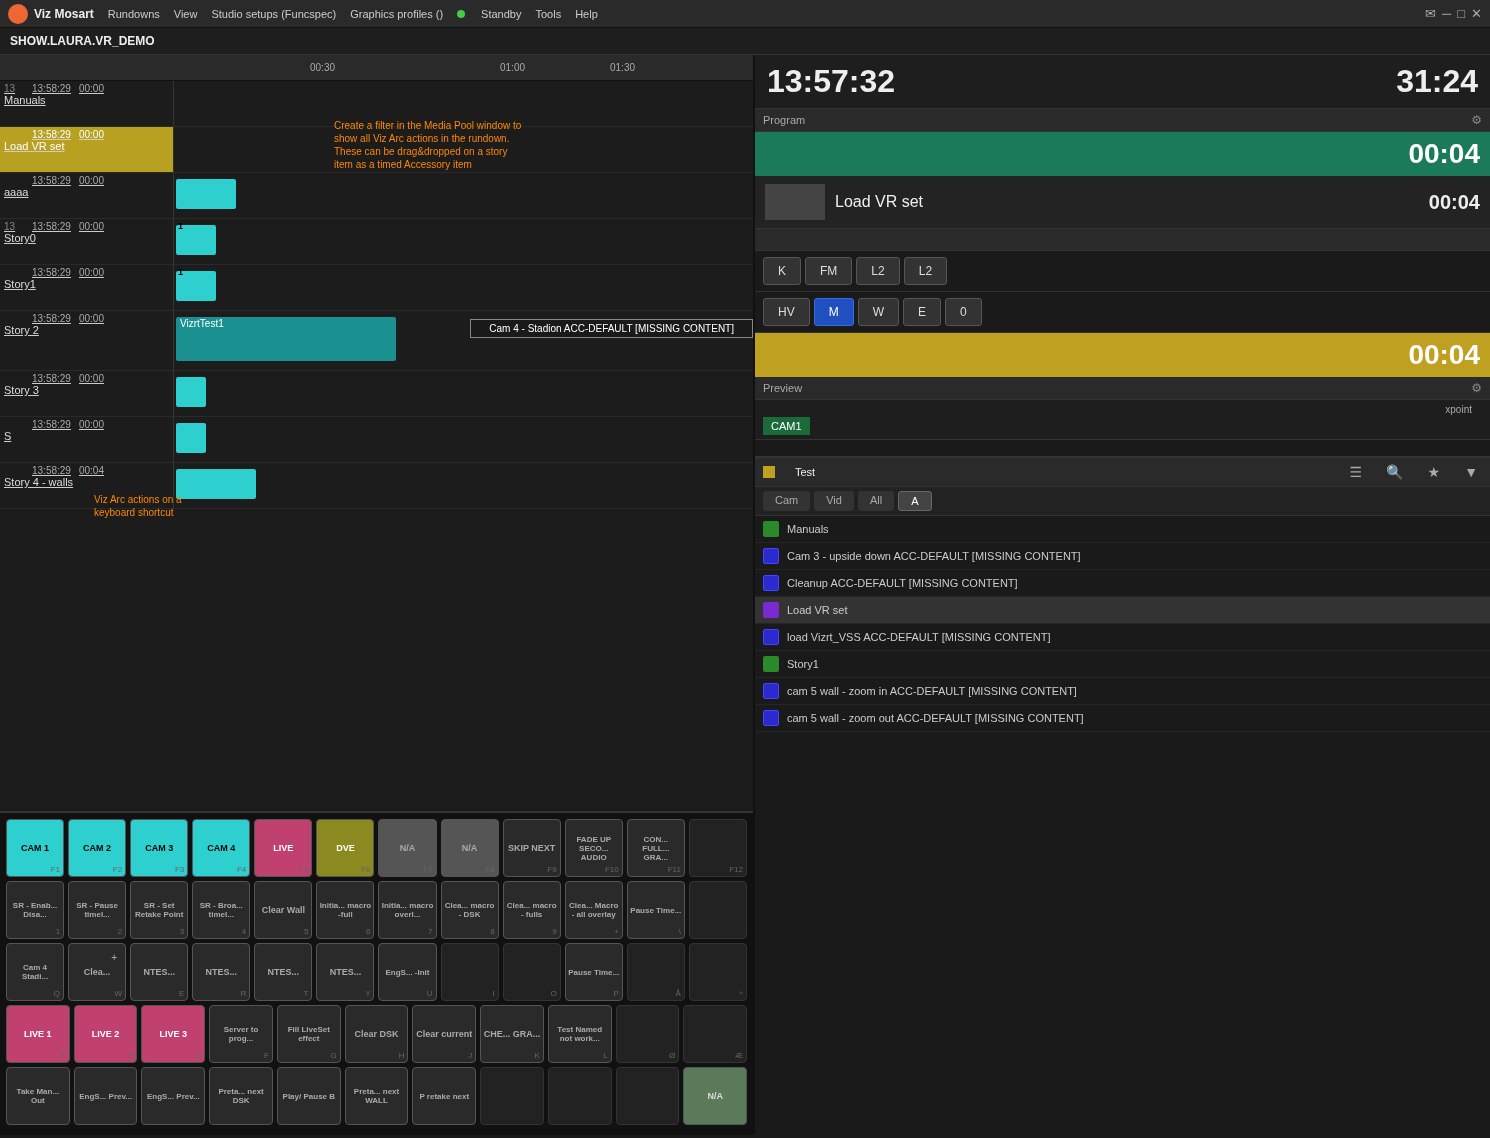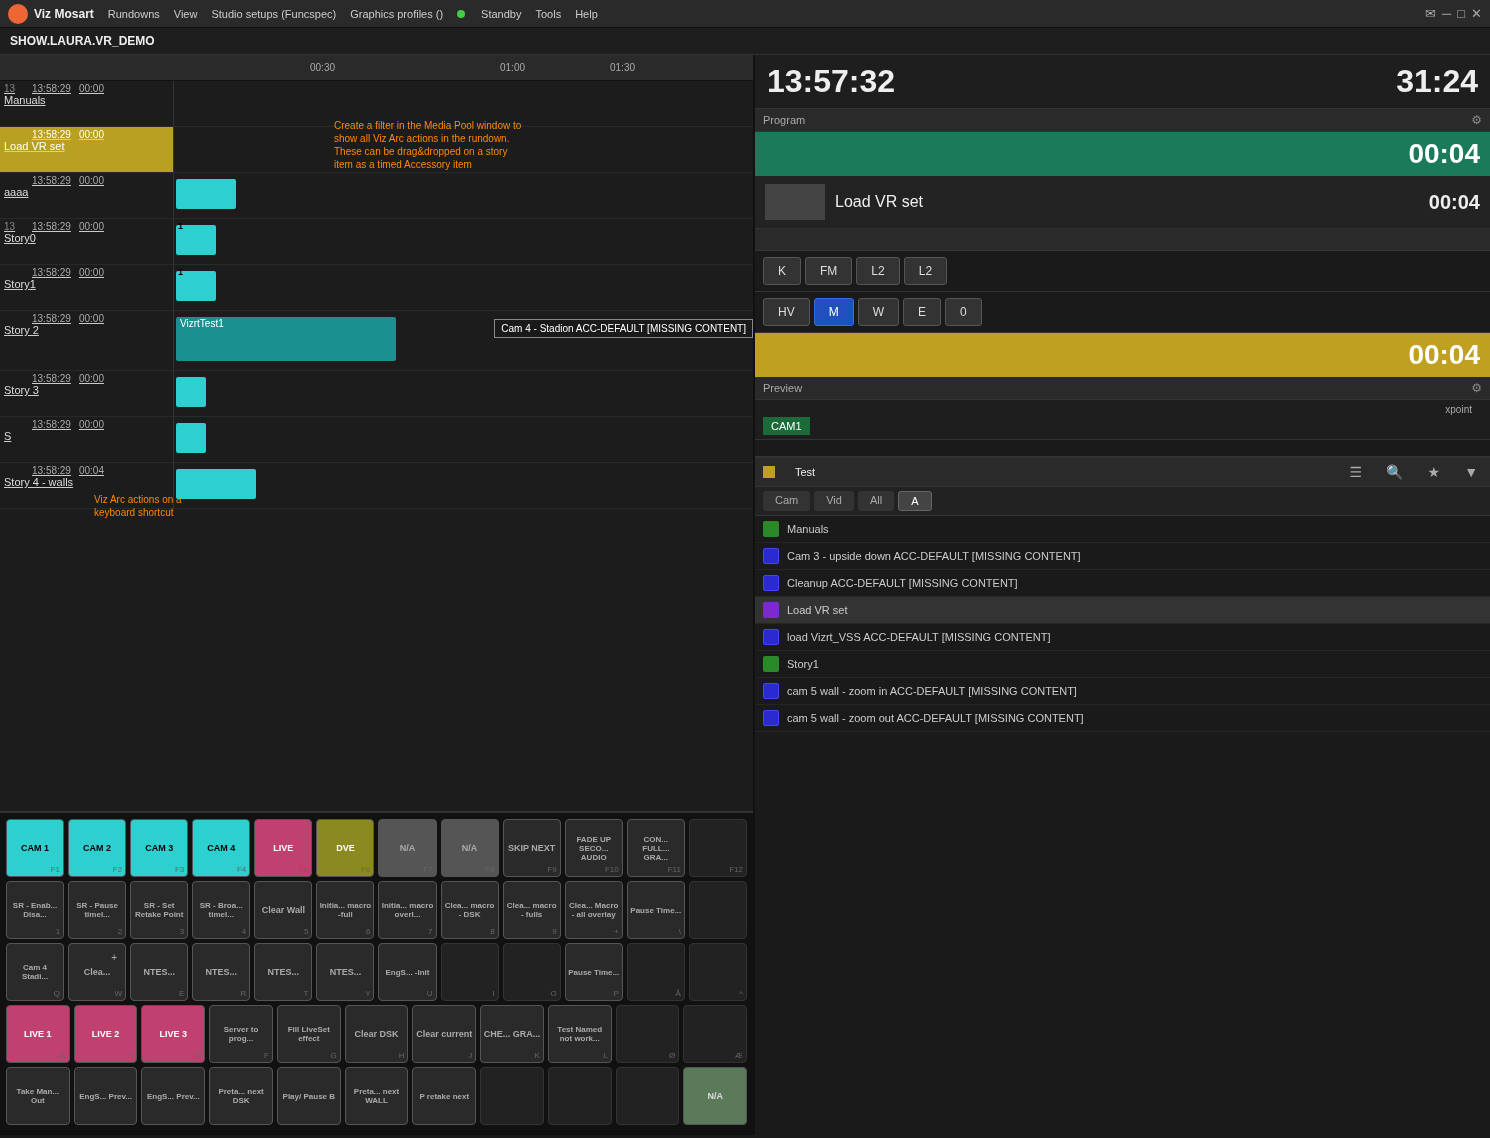--- a/index.html
+++ b/index.html
@@ -394,21 +394,21 @@
     .media-icon.green-icon { background: #2a8a2a; }
     .media-icon.blue-icon { background: #2a2acf; border: 1px solid #44f; }
     .media-icon.purple-icon { background: #7a2acf; }
     .media-text { font-size: 11px; color: #ccc; }
 
     
     .cam-tooltip {
       position: absolute;
       background: #1a1a1a;
       border: 1px solid #888;
-      padding: 3px 6px;
+      padding: 3px 18px;
       font-size: 10px;
       color: #fff;
       white-space: nowrap;
       pointer-events: none;
     }
 
     
     ::-webkit-scrollbar { width: 6px; }
     ::-webkit-scrollbar-track { background: #1a1a1a; }
     ::-webkit-scrollbar-thumb { background: #444; border-radius: 3px; }

